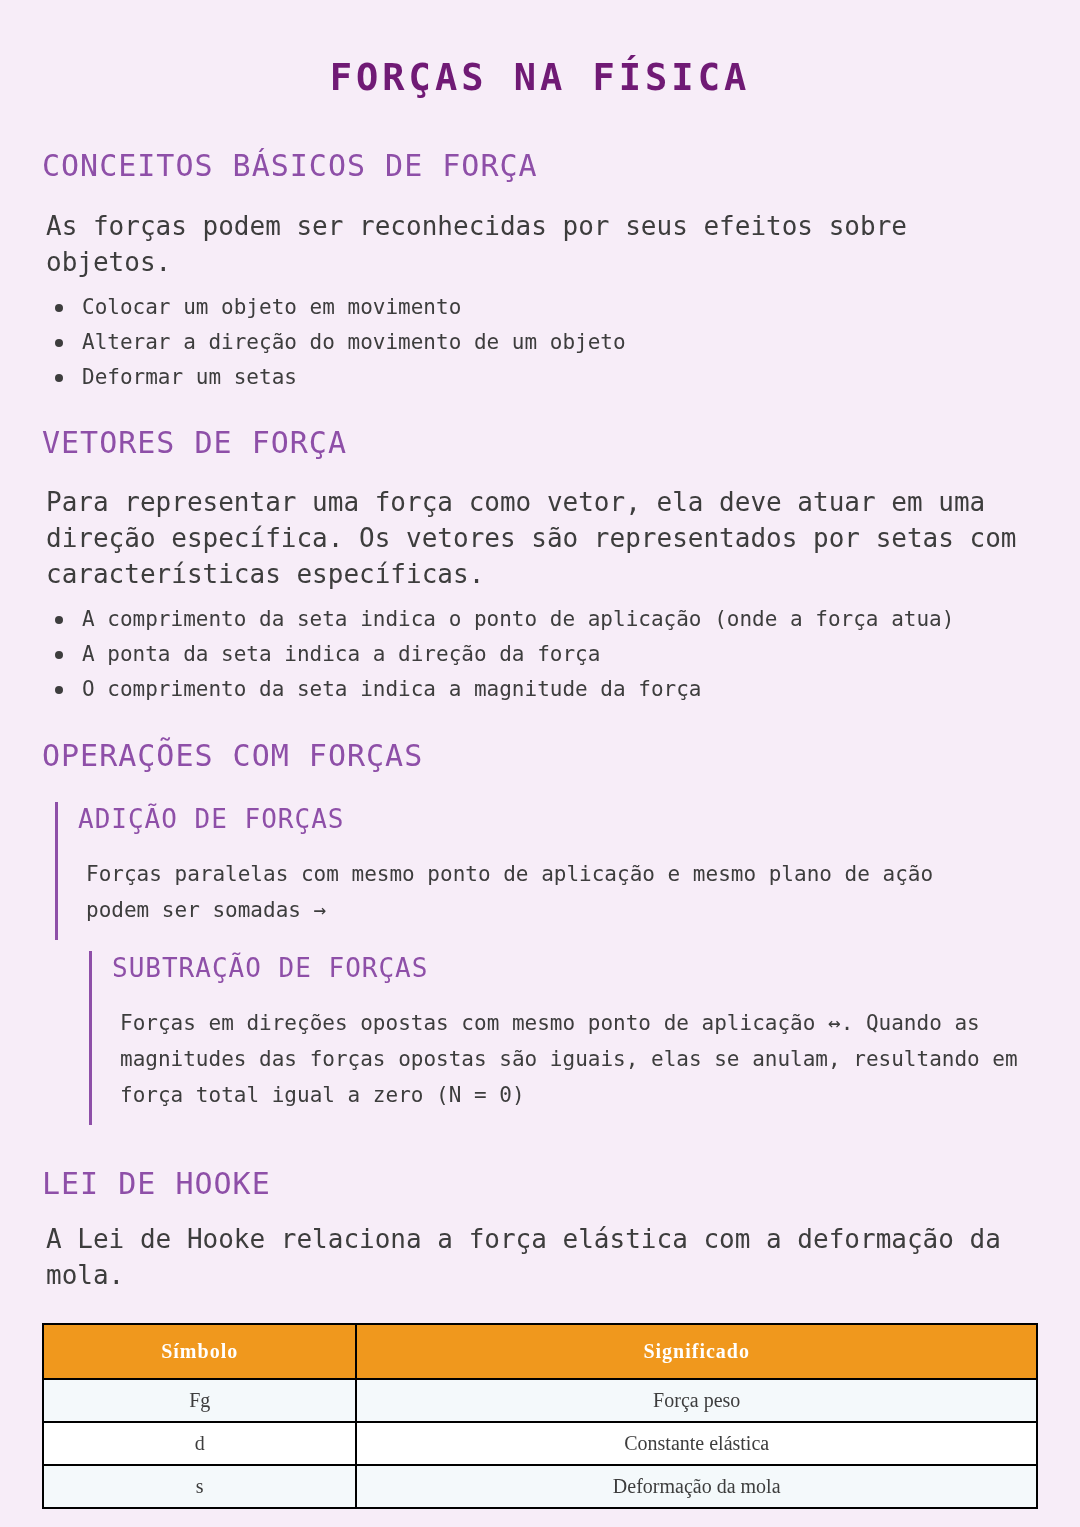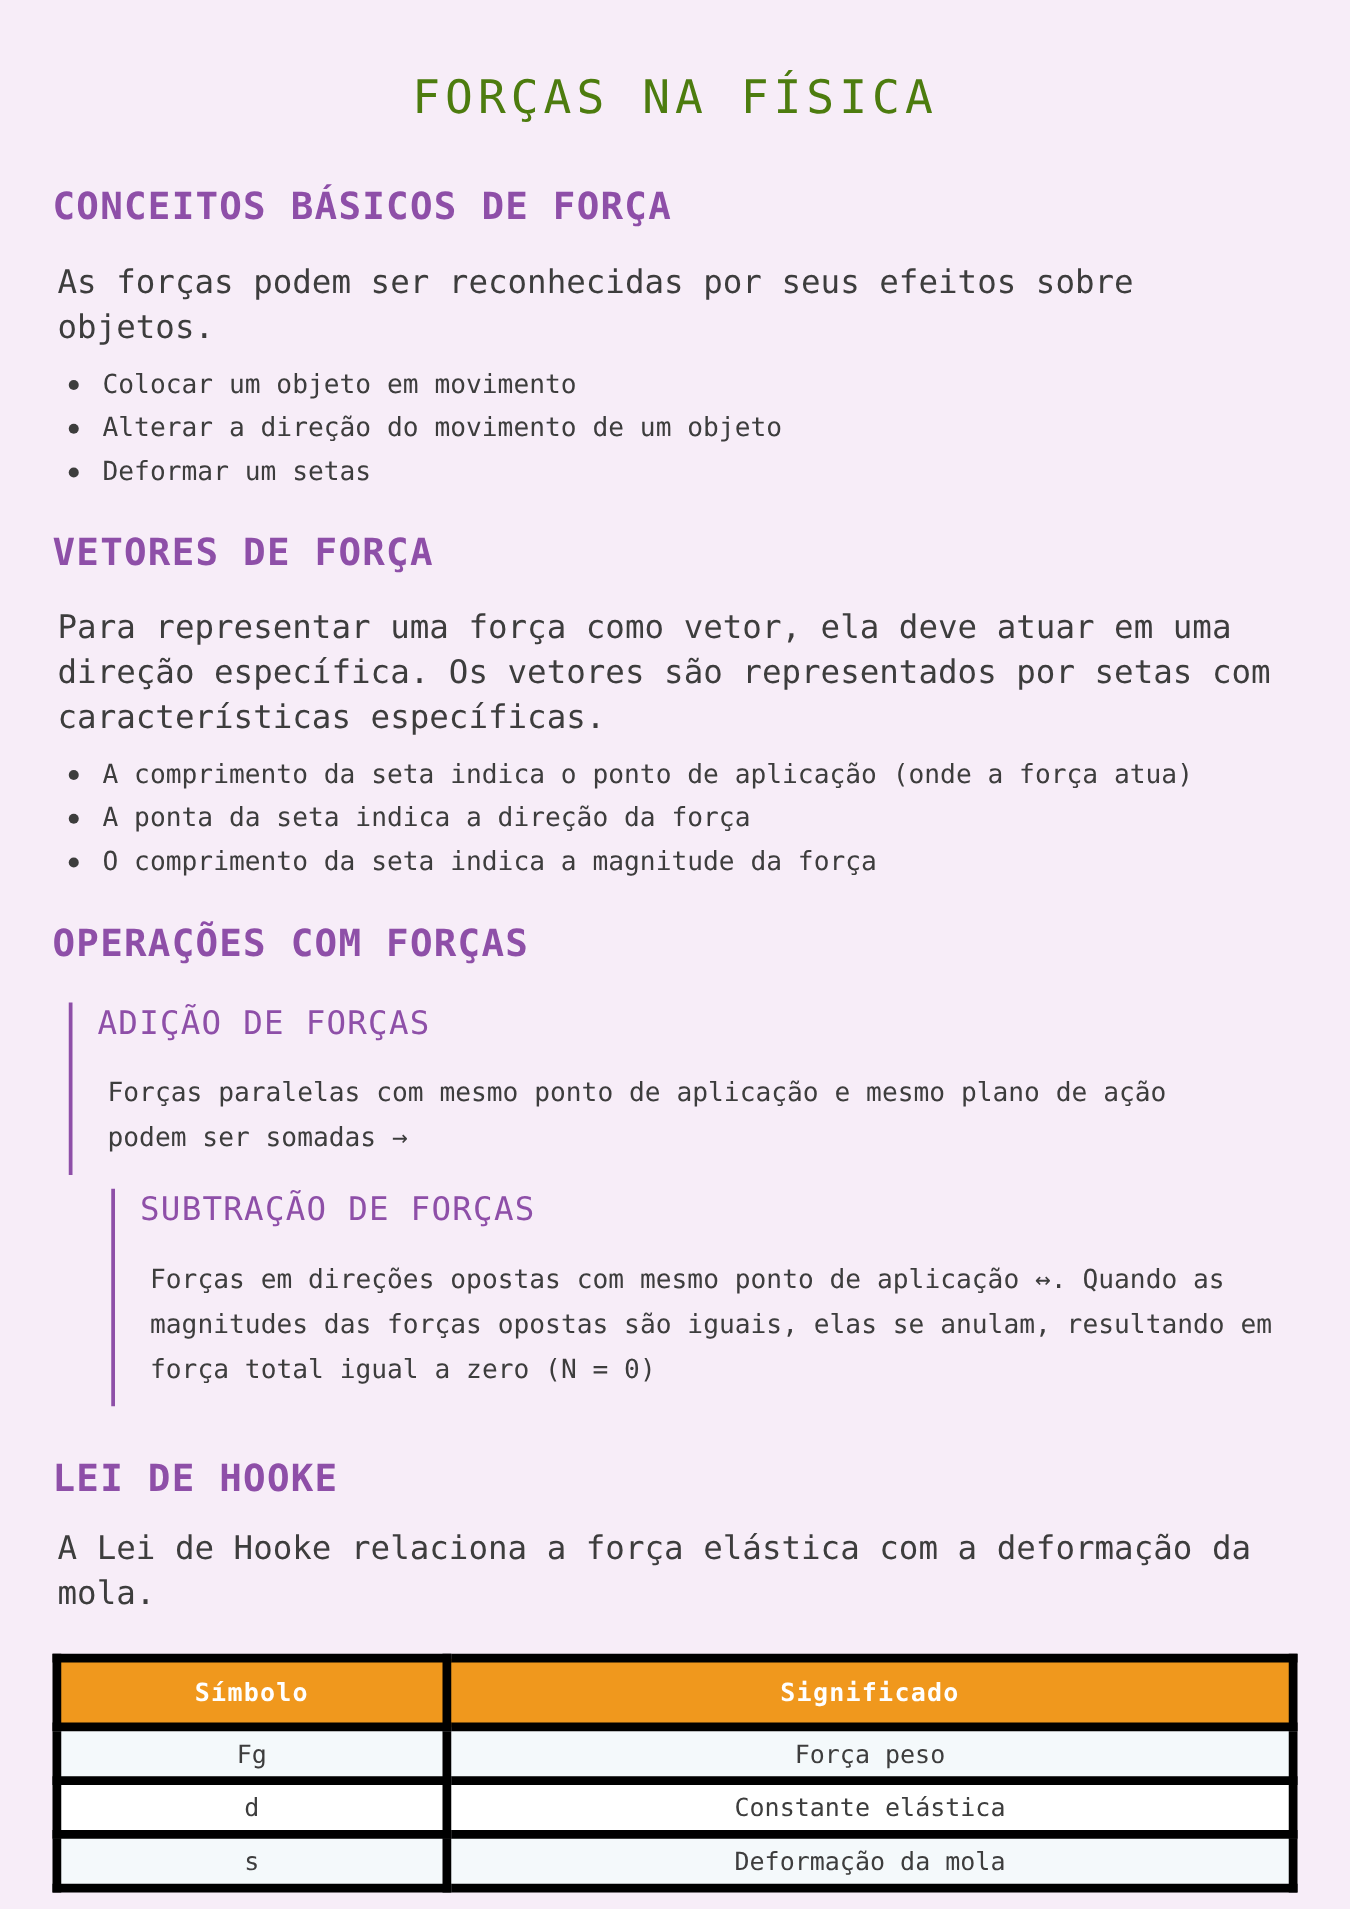--- a/index.html
+++ b/index.html
@@ -9,31 +9,31 @@
     background: #f7edf8;
     font-family: "DejaVu Sans Mono", "Liberation Mono", monospace;
     color: #3d3d3d;
     overflow: hidden;
   }
   .page { padding: 58px 42px 0 42px; width: 1080px; }
 
   .title {
     margin: 0 0 50px 0;
     text-align: center;
-    color: #4d7c0f;
+    color: #701a75;
     font-size: 37px;
-    font-weight: normal;
+    font-weight: bold;
     letter-spacing: 4px;
     line-height: 40px;
   }
   h2.section-heading {
     margin: 0;
     color: #8e4fa8;
     font-size: 30px;
-    font-weight: bold;
+    font-weight: normal;
     letter-spacing: 1px;
     line-height: 35px;
   }
   .para {
     margin: 25px 0 0 4px;
     font-size: 26px;
     line-height: 36px;
   }
   ul.bullets {
     list-style: none;
@@ -80,23 +80,24 @@
     line-height: 36px;
   }
 
   table.hooke-table {
     margin-top: 30px;
     width: 996px;
     border-collapse: collapse;
     font-size: 20px;
   }
   .hooke-table th, .hooke-table td {
-    border: 7px solid #000000;
+    border: 2px solid #000000;
     text-align: center;
     padding: 0;
+    font-family: Liberation Serif, serif;
   }
   .hooke-table th {
     background: #f0981d;
     color: #ffffff;
     font-weight: bold;
     letter-spacing: 1px;
     height: 55px;
   }
   .hooke-table td { height: 43px; }
   .hooke-table col.c-symbol  { width: 314px; }

